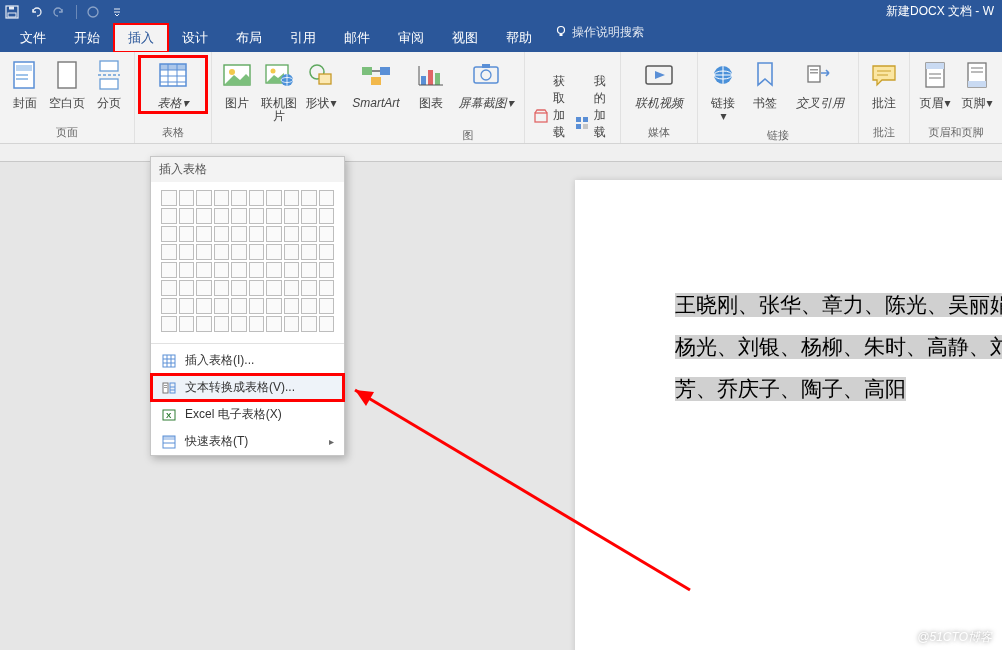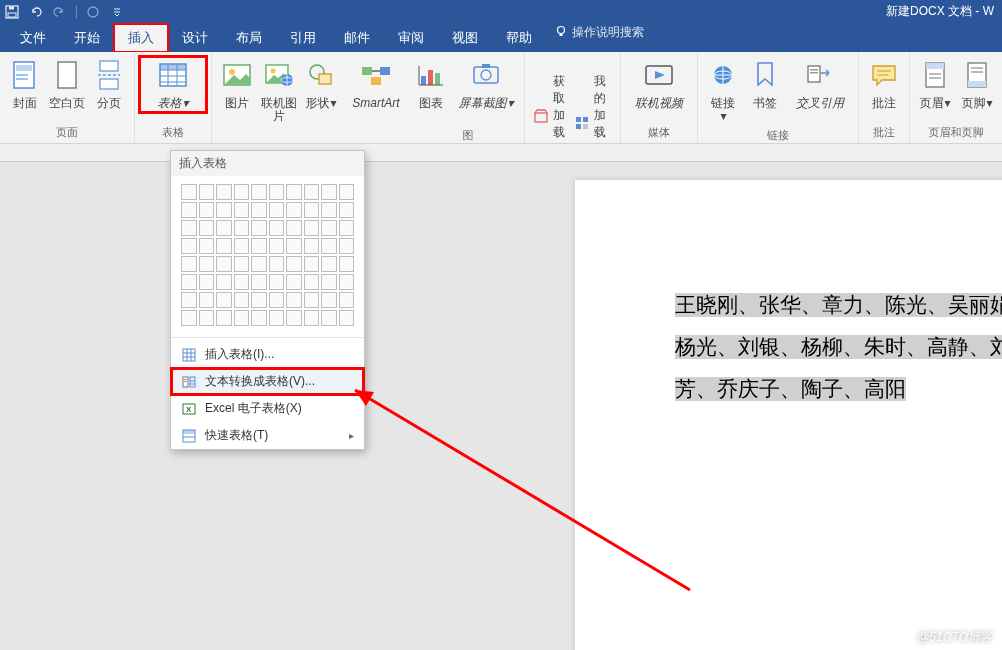--- a/index.html
+++ b/index.html
@@ -25,21 +25,21 @@
   .small-row { display: flex; flex-direction: row; gap: 2px; padding: 2px; }
   .small-item { display: flex; align-items: center; gap: 4px; font-size: 12px; color: #444; padding: 1px 2px; }
   .small-item .mic { width: 16px; height: 16px; display: inline-flex; align-items: center; justify-content: center; }
   .big-btn.wide { width: 68px; font-style: italic; }
   .caret { font-size: 8px; color: #555; margin-left: 1px; }
   .workspace { position: absolute; top: 144px; left: 0; right: 0; bottom: 0; background: #e6e6e6; }
   .hruler { position: absolute; top: 0; left: 0; right: 0; height: 18px; background: #f0f0f0; border-bottom: 1px solid #c8c8c8; }
   .page { position: absolute; top: 36px; left: 575px; width: 800px; height: 600px; background: #fff; box-shadow: 0 0 6px rgba(0,0,0,.15); }
   .doc-lines { position: absolute; top: 104px; left: 100px; right: 0; font-family: "SimSun","Microsoft YaHei"; font-size: 21px; color: #000; line-height: 2.0; }
   .doc-lines span { background: #d0d0d0; }
-  .table-menu { position: absolute; top: 150px; left: 150px; width: 195px; background: #fff; border: 1px solid #c6c6c6; box-shadow: 2px 3px 8px rgba(0,0,0,.25); z-index: 20; margin-left: 20px; }
+  .table-menu { position: absolute; top: 156px; left: 150px; width: 195px; background: #fff; border: 1px solid #c6c6c6; box-shadow: 2px 3px 8px rgba(0,0,0,.25); z-index: 20; }
   .tm-title { padding: 4px 8px; font-size: 12px; color: #555; background: #f3f3f3; }
   .tm-grid { padding: 6px 8px; }
   .tm-grid table { border-collapse: separate; border-spacing: 2px; }
   .tm-grid td { width: 16px; height: 16px; border: 1px solid #bdbdbd; background: #fafafa; }
   .tm-sep { height: 1px; background: #e1e1e1; margin: 3px 0; }
   .tm-item { display: flex; align-items: center; gap: 8px; padding: 5px 10px; font-size: 12px; color: #333; }
   .tm-item .mic { width: 16px; height: 16px; display: inline-flex; align-items: center; justify-content: center; }
   .tm-item.highlight { outline: 3px solid #ff0000; outline-offset: -2px; background: #eef3f9; }
   .tm-item .arrow-r { margin-left: auto; font-size: 10px; color: #666; }
   .red-arrow { position: absolute; z-index: 30; pointer-events: none; }

